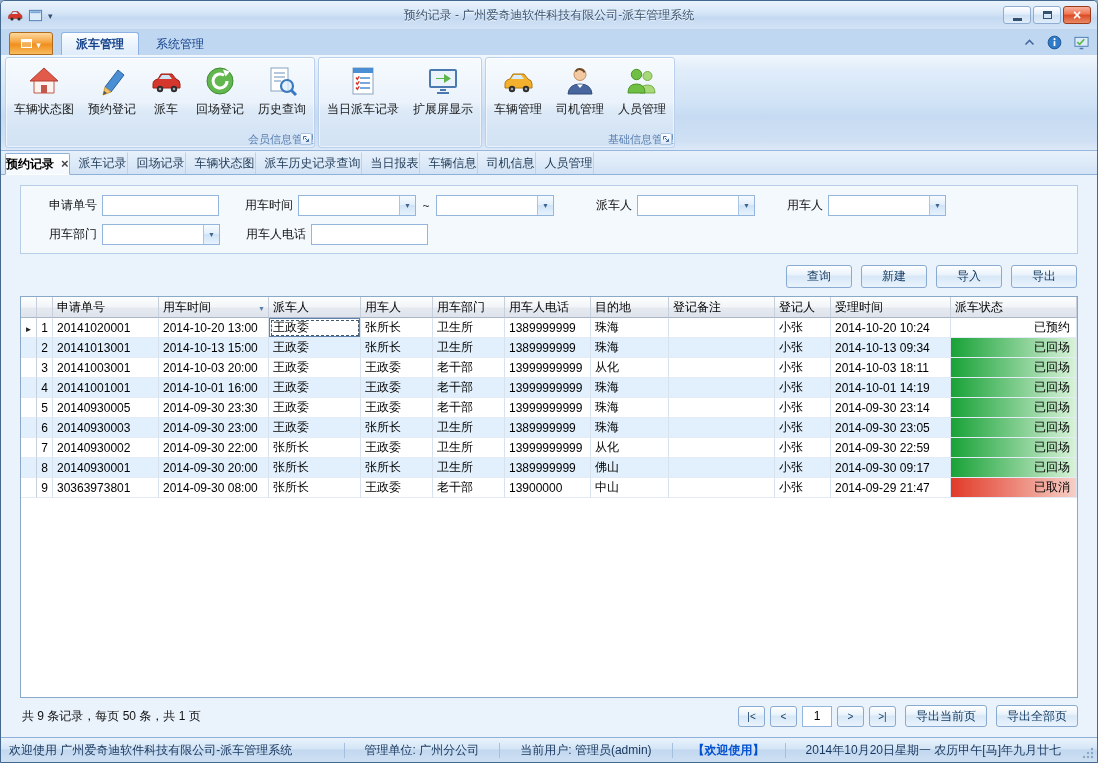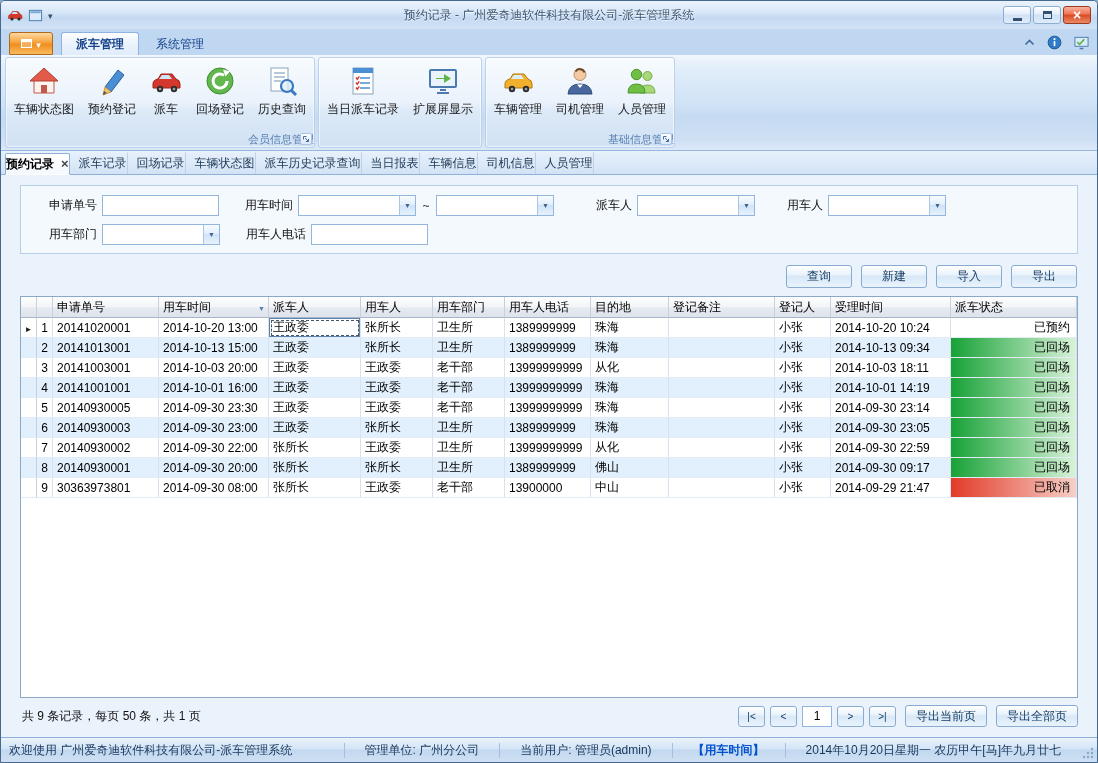--- a/index.html
+++ b/index.html
@@ -582,21 +582,21 @@
   </div>
 
   <div class="statusbar">
     <span>欢迎使用 广州爱奇迪软件科技有限公司-派车管理系统</span>
     <div class="sb-right">
       <span class="sb-sep"></span>
       <span>管理单位: 广州分公司</span>
       <span class="sb-sep"></span>
       <span>当前用户: 管理员(admin)</span>
       <span class="sb-sep"></span>
-      <span class="sb-license">【用车时间】</span>
+      <span class="sb-license">【欢迎使用】</span>
       <span class="sb-sep"></span>
       <span>2014年10月20日星期一 农历甲午[马]年九月廿七</span>
       <span class="grip">
           <svg width="13" height="13" viewBox="0 0 13 13">
             <g fill="#89a7c7">
               <circle cx="11" cy="11" r="1.2"></circle>
               <circle cx="11" cy="7" r="1.2"></circle>
               <circle cx="7" cy="11" r="1.2"></circle>
               <circle cx="11" cy="3" r="1.2"></circle>
               <circle cx="7" cy="7" r="1.2"></circle>

